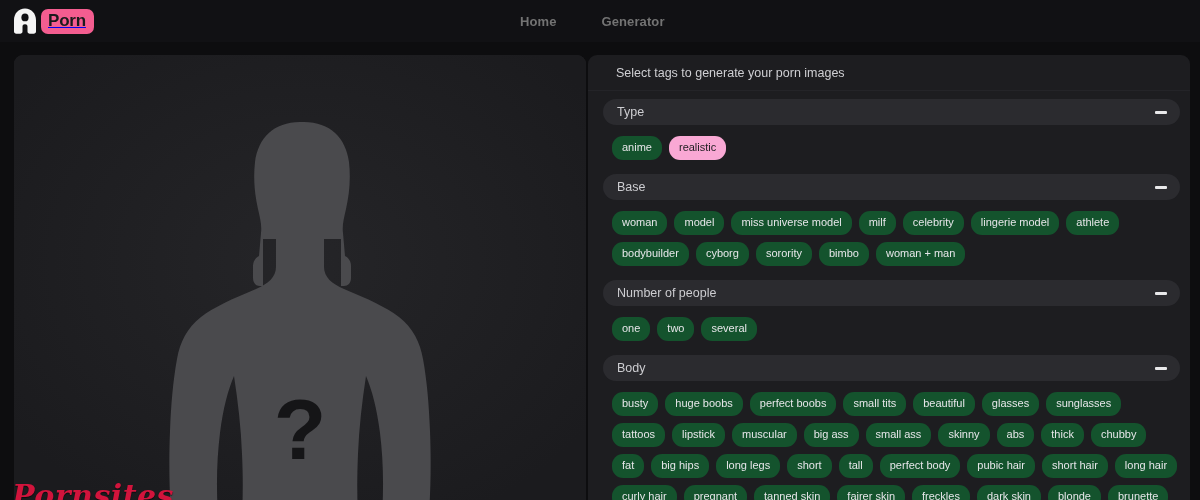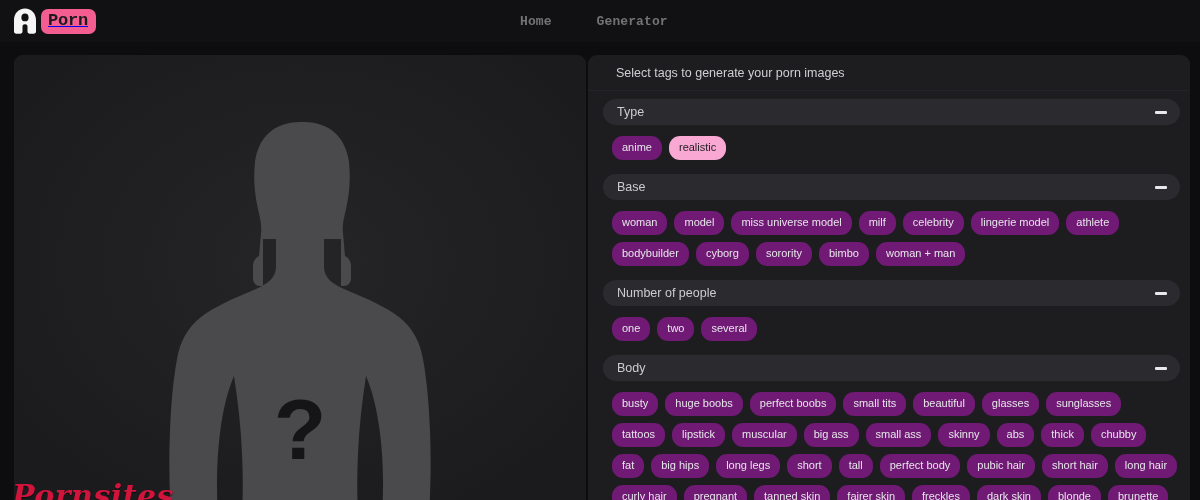--- a/index.html
+++ b/index.html
@@ -13,21 +13,20 @@
   }
 
   
   .topbar {
     position: absolute;
     left: 0; top: 0;
     width: 1200px; height: 42px;
     background: #111114;
     display: flex;
     align-items: center;
-    font-family: Liberation Mono, monospace;
   }
 
   .logo {
     position: absolute;
     left: 12px; top: 6px;
     display: flex;
     align-items: center;
     gap: 3px;
     height: 30px;
   }
@@ -142,21 +141,21 @@
   }
 
   .tag-row {
     display: flex;
     flex-wrap: wrap;
     gap: 7px 7px;
     padding: 0 0 10px 9px;
   }
 
   .tag {
-    background: #701a75;
+    background: #14532d;
     color: #e6e6e9;
     font-size: 11px;
     line-height: 11px;
     padding: 6px 10px 7px;
     border-radius: 11px;
     white-space: nowrap;
     cursor: pointer;
     user-select: none;
   }
   .tag.selected {

